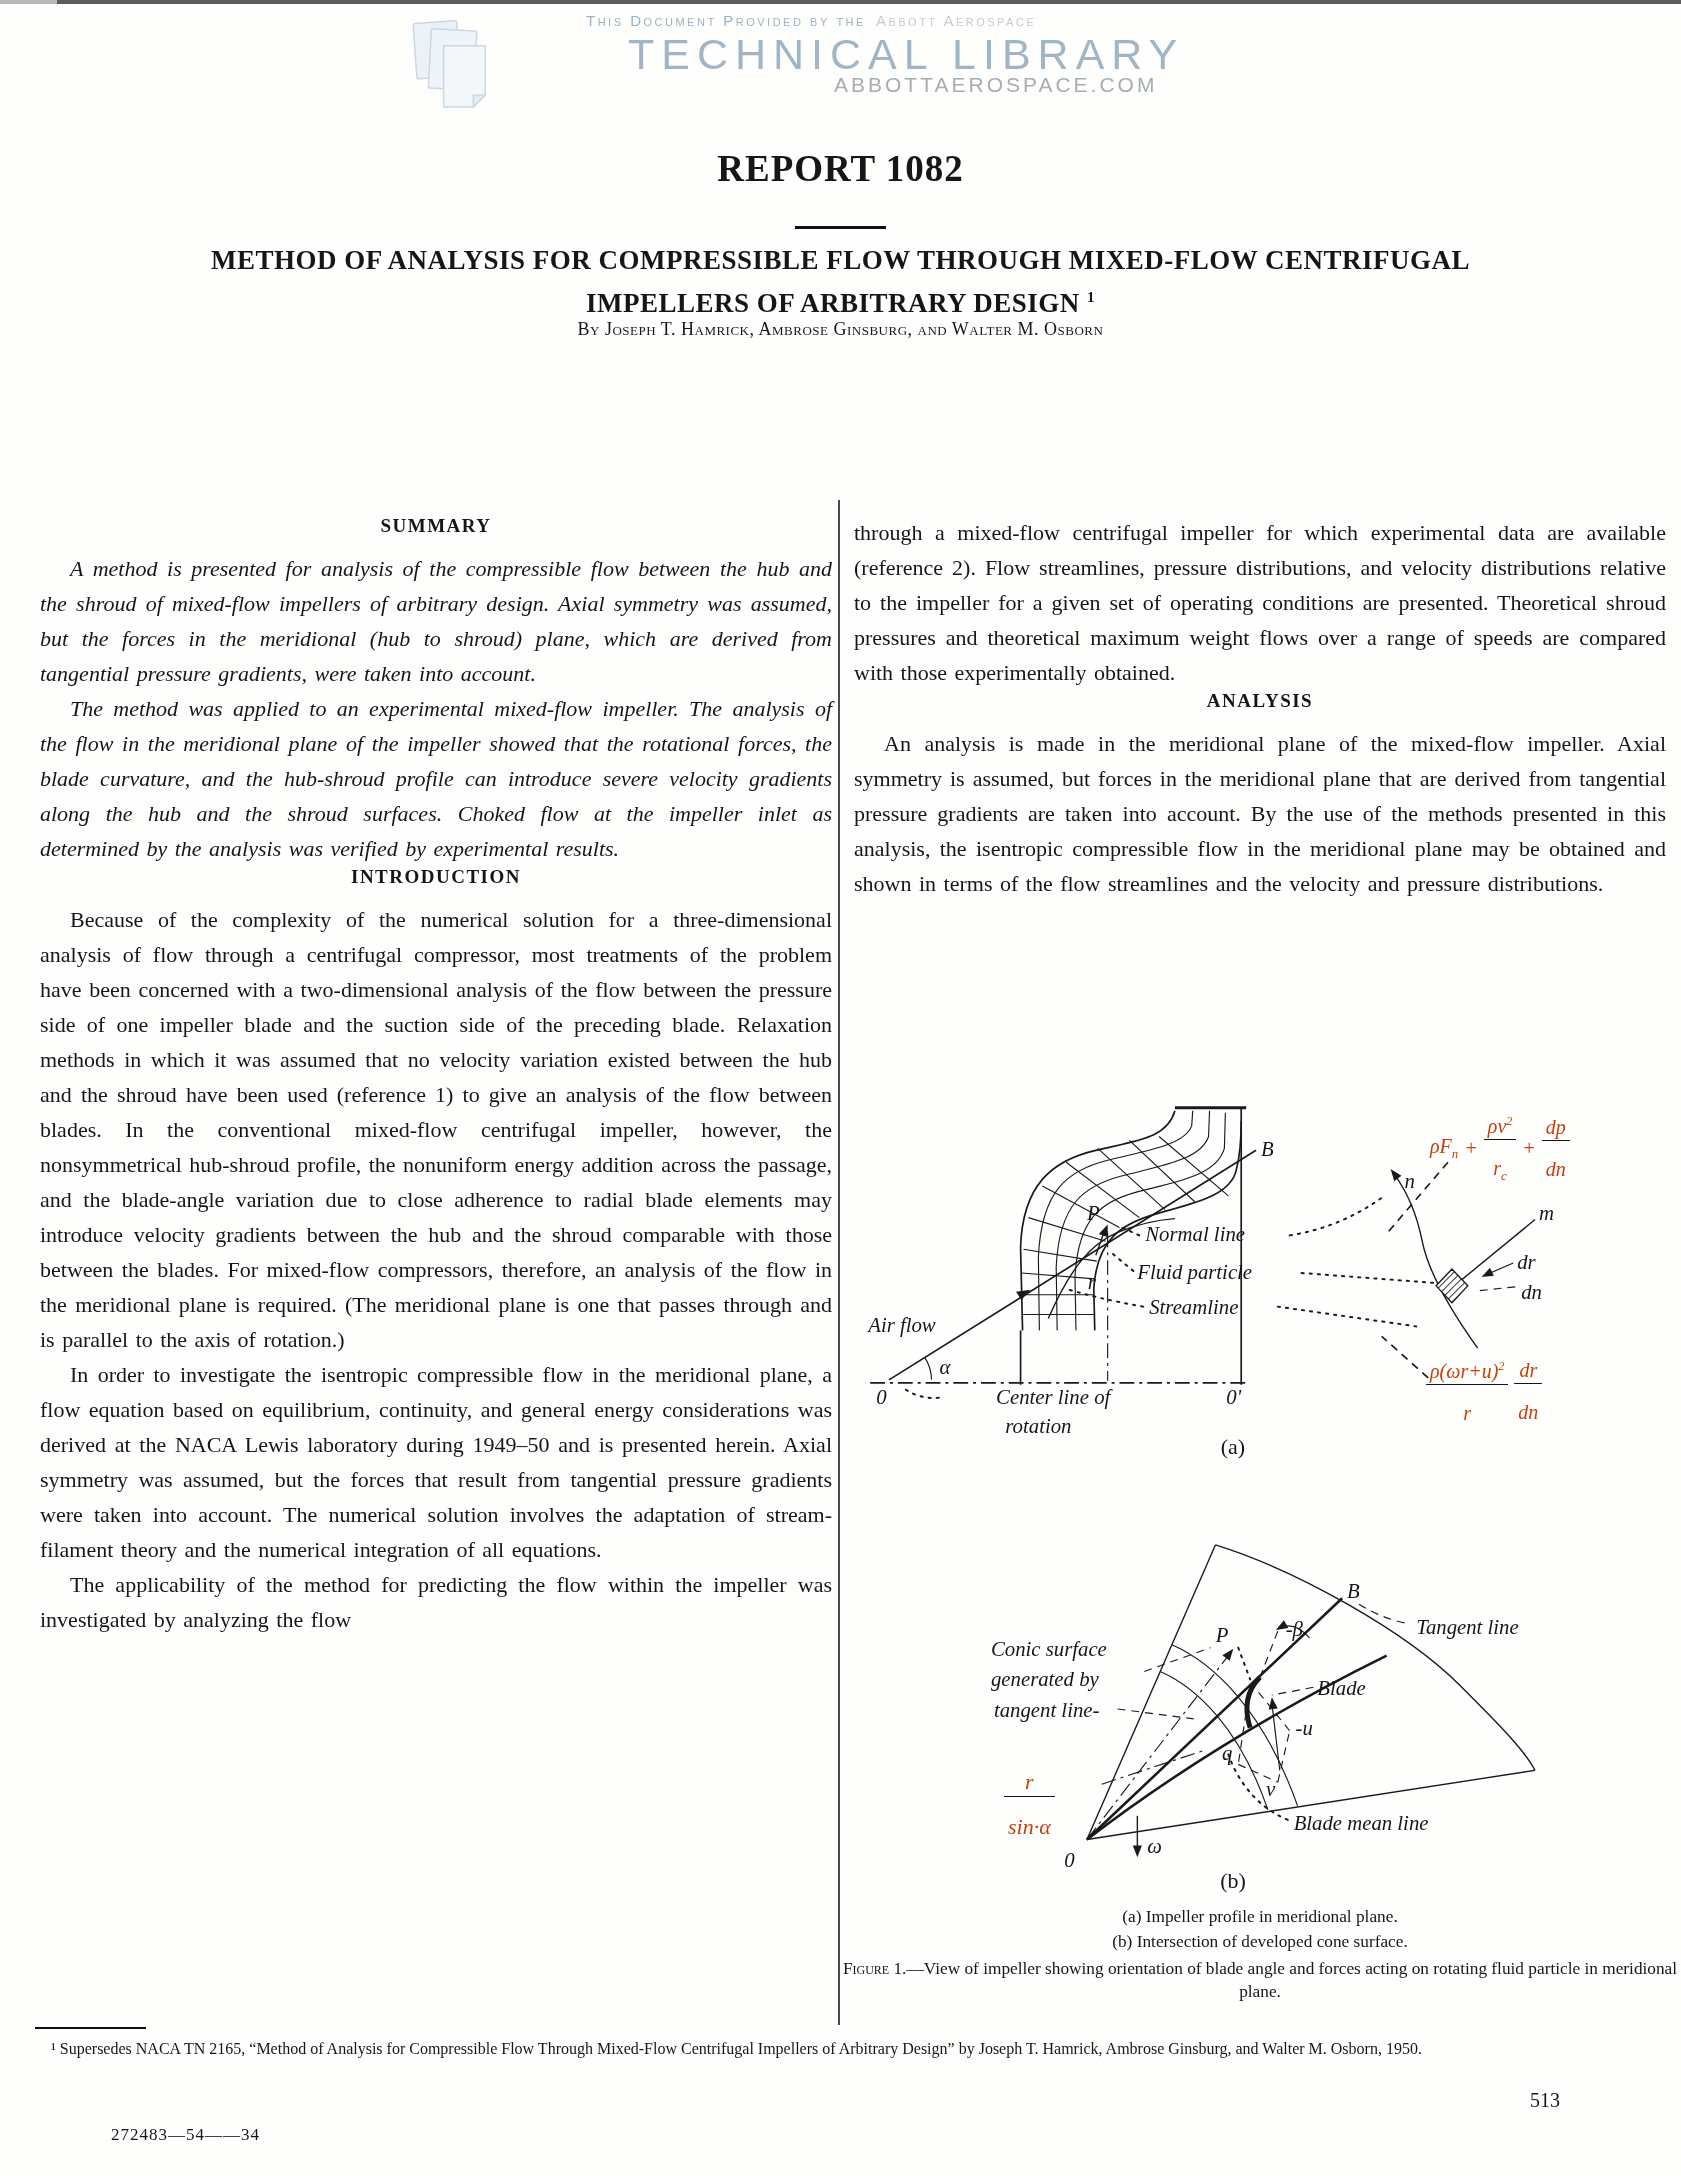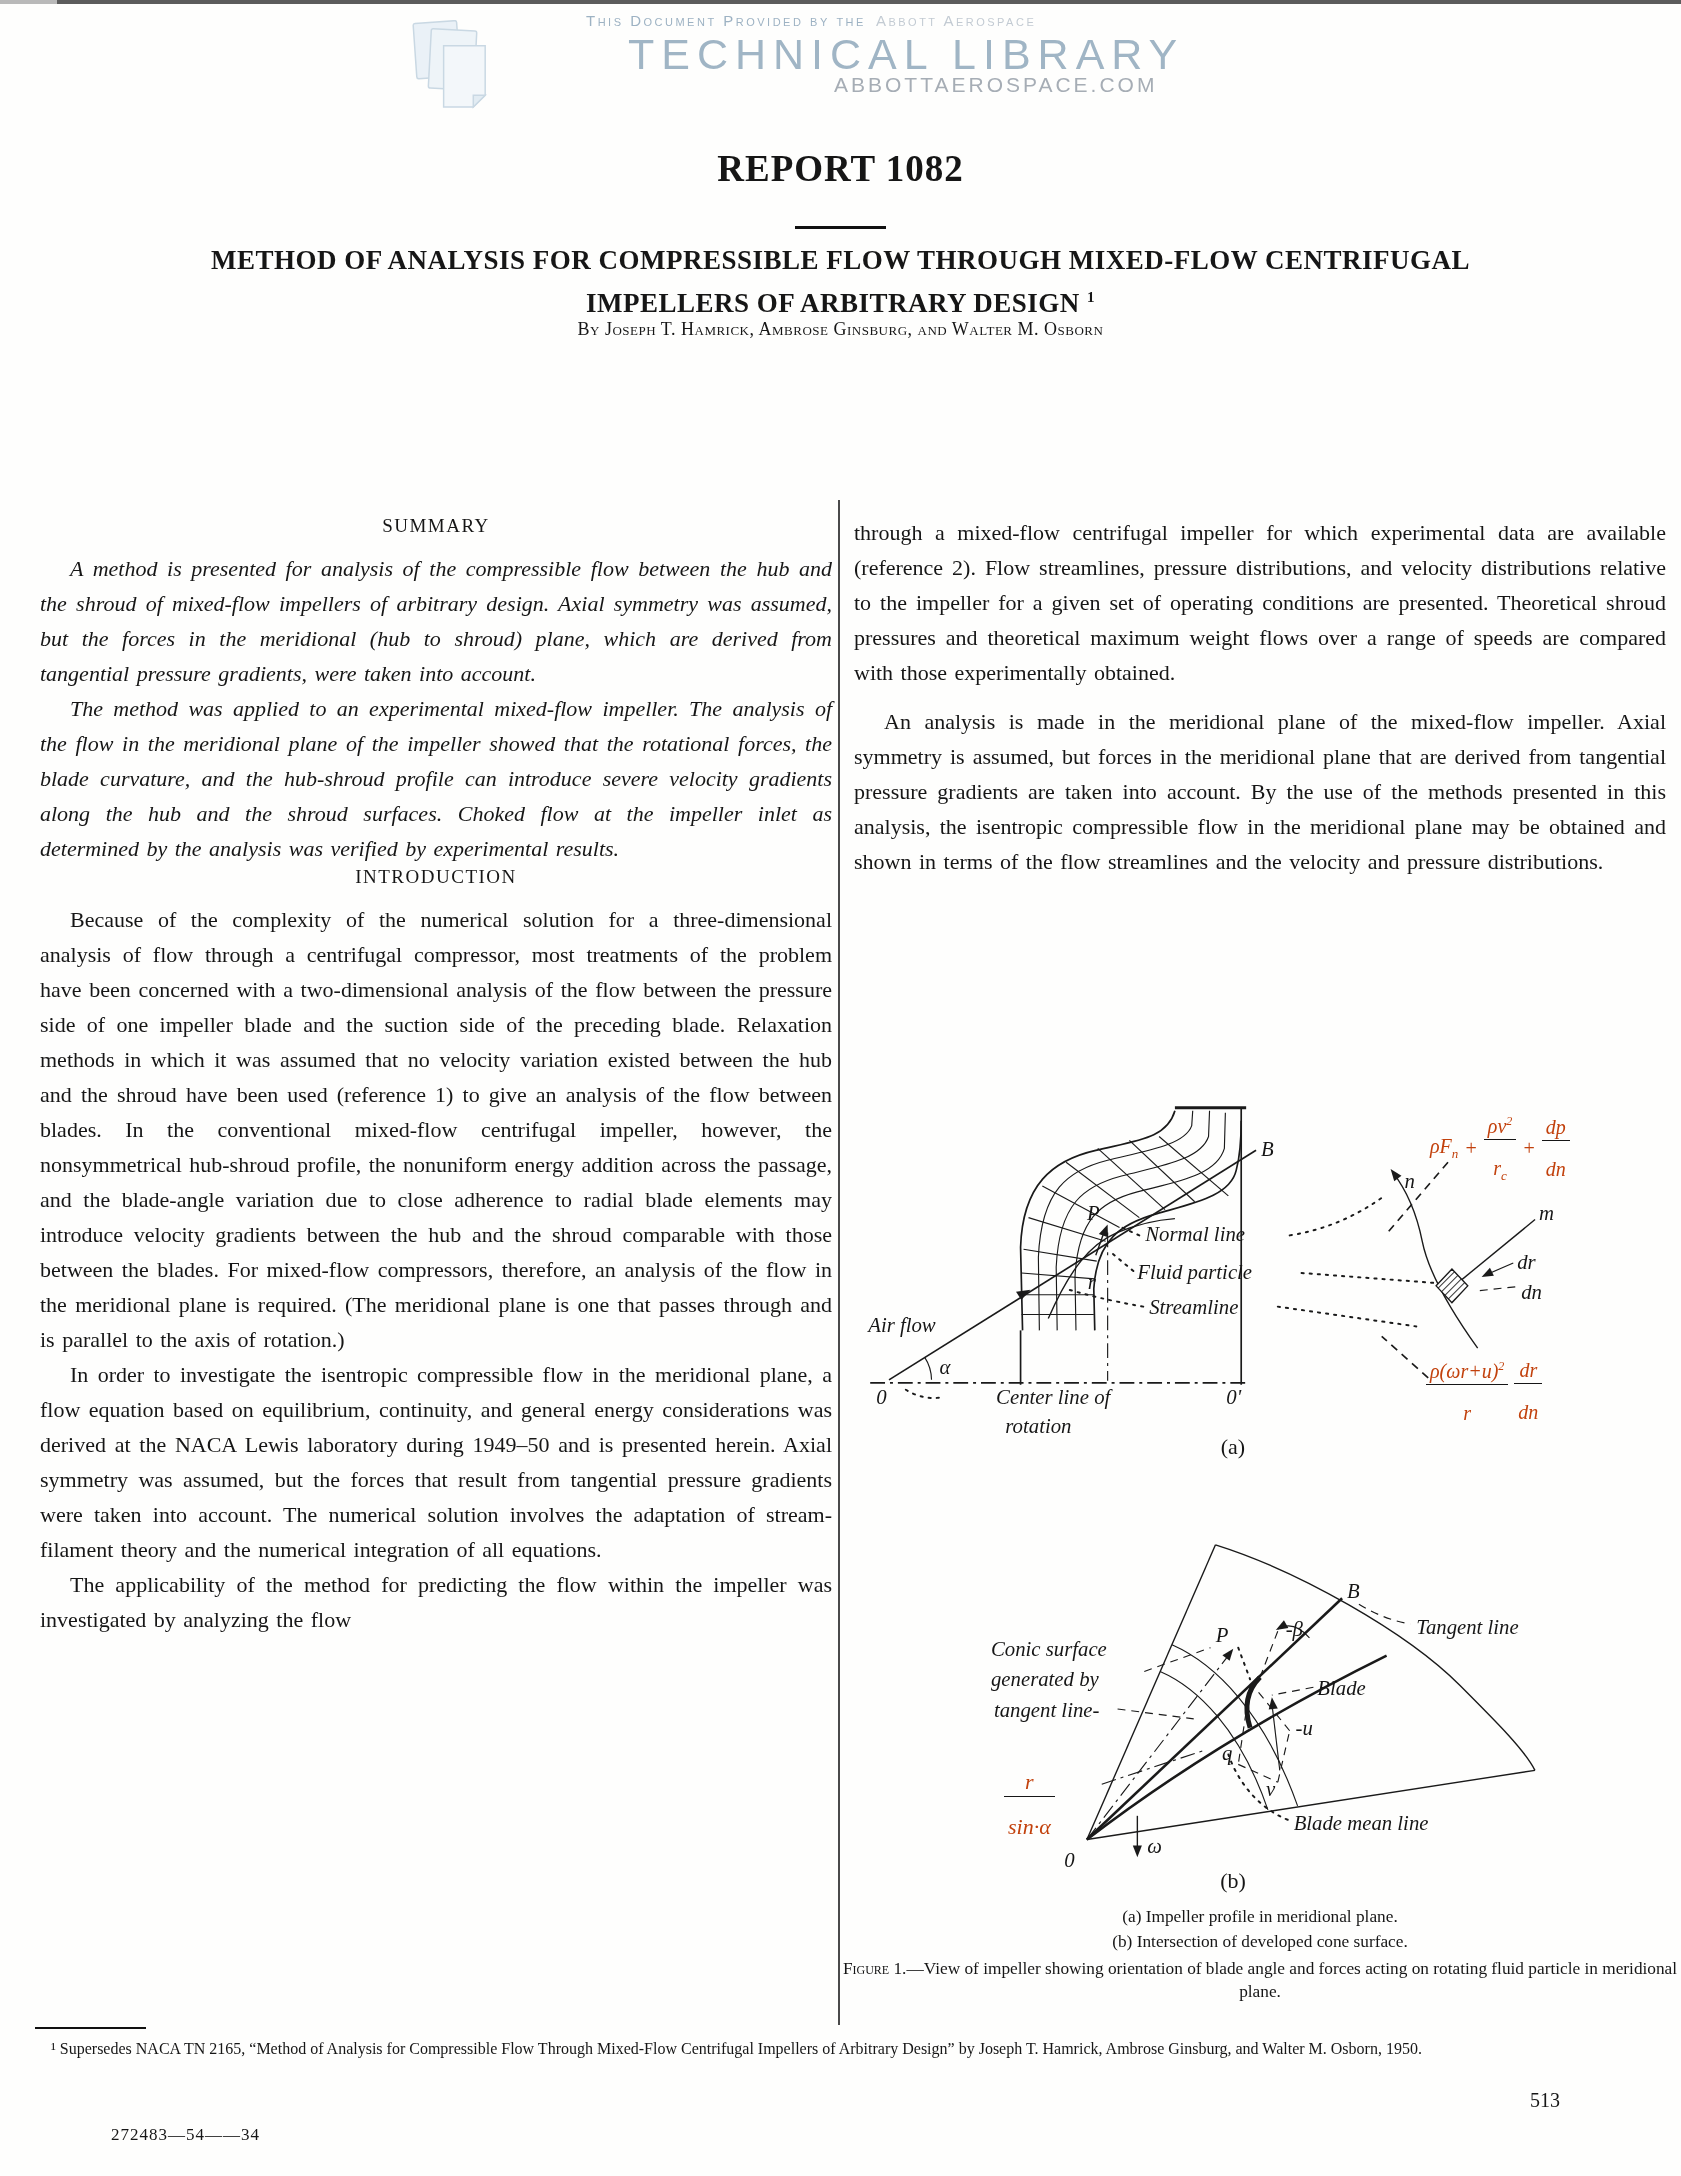--- a/index.html
+++ b/index.html
@@ -27,21 +27,21 @@
   .byline{position:absolute;top:319px;left:0;width:100%;text-align:center;
           font-size:18px;font-variant:small-caps;letter-spacing:0.5px;}
 
   
   .col-divider{position:absolute;left:838px;top:500px;height:1525px;width:2px;background:#4a4a4a;}
   .col-left{position:absolute;left:40px;top:515px;width:792px;}
   .col-right{position:absolute;left:854px;top:515px;width:812px;}
   p{margin:0;font-size:22px;line-height:35px;text-align:justify;text-indent:30px;word-spacing:2px;}
   p.noindent{text-indent:0;}
   .italic{font-style:italic;}
-  h3.sect{margin:0;text-align:center;font-size:19px;font-weight:normal;letter-spacing:1.5px;}
+  h3.sect{margin:0;text-align:center;font-size:19px;font-weight:bold;letter-spacing:1.5px;}
   .mt14{margin-top:14px;} .mt26{margin-top:26px;}
 
   
   .figure-wrap{position:absolute;left:0;top:571px;width:812px;height:941px;}
   .figure-wrap svg{position:absolute;left:0;}
   svg .ln{stroke:#1a1a1a;fill:none;stroke-width:1.7px;}
   svg .thin{stroke-width:1.15px;} svg .med{stroke-width:1.4px;} svg .bold{stroke-width:2.6px;} svg .xbold{stroke-width:3.2px;}
   svg .blade{stroke-width:5px;}
   svg .dashdot{stroke-dasharray:15 5 3 5;} svg .dash{stroke-dasharray:8 6;} svg .dots{stroke-dasharray:2.2 6;stroke-linecap:round;stroke-width:2px;}
   svg text{font-family:"Liberation Serif","DejaVu Serif",serif;font-style:italic;font-size:21px;fill:#161616;stroke:none;}
@@ -104,20 +104,21 @@
     <p class="italic mt14">A method is presented for analysis of the compressible flow between the hub and the shroud of mixed-flow impellers of arbitrary design.  Axial symmetry was assumed, but the forces in the meridional (hub to shroud) plane, which are derived from tangential pressure gradients, were taken into account.</p>
     <p class="italic">The method was applied to an experimental mixed-flow impeller.  The analysis of the flow in the meridional plane of the impeller showed that the rotational forces, the blade curvature, and the hub-shroud profile can introduce severe velocity gradients along the hub and the shroud surfaces.  Choked flow at the impeller inlet as determined by the analysis was verified by experimental results.</p>
     <h3 class="sect mt26">INTRODUCTION</h3>
     <p class="mt14">Because of the complexity of the numerical solution for a three-dimensional analysis of flow through a centrifugal compressor, most treatments of the problem have been concerned with a two-dimensional analysis of the flow between the pressure side of one impeller blade and the suction side of the preceding blade.  Relaxation methods in which it was assumed that no velocity variation existed between the hub and the shroud have been used (reference 1) to give an analysis of the flow between blades.  In the conventional mixed-flow centrifugal impeller, however, the nonsymmetrical hub-shroud profile, the nonuniform energy addition across the passage, and the blade-angle variation due to close adherence to radial blade elements may introduce velocity gradients between the hub and the shroud comparable with those between the blades.  For mixed-flow compressors, therefore, an analysis of the flow in the meridional plane is required.  (The meridional plane is one that passes through and is parallel to the axis of rotation.)</p>
     <p>In order to investigate the isentropic compressible flow in the meridional plane, a flow equation based on equilibrium, continuity, and general energy considerations was derived at the NACA Lewis laboratory during 1949–50 and is presented herein.  Axial symmetry was assumed, but the forces that result from tangential pressure gradients were taken into account.  The numerical solution involves the adaptation of stream-filament theory and the numerical integration of all equations.</p>
     <p>The applicability of the method for predicting the flow within the impeller was investigated by analyzing the flow</p>
   </div>
 
   <div class="col-right">
     <p class="noindent">through a mixed-flow centrifugal impeller for which experimental data are available (reference 2).  Flow streamlines, pressure distributions, and velocity distributions relative to the impeller for a given set of operating conditions are presented.  Theoretical shroud pressures and theoretical maximum weight flows over a range of speeds are compared with those experimentally obtained.</p>
+    <h3 class="sect mt26">ANALYSIS</h3>
     <p class="mt14">An analysis is made in the meridional plane of the mixed-flow impeller.  Axial symmetry is assumed, but forces in the meridional plane that are derived from tangential pressure gradients are taken into account.  By the use of the methods presented in this analysis, the isentropic compressible flow in the meridional plane may be obtained and shown in terms of the flow streamlines and the velocity and pressure distributions.</p>
 
     <div class="figure-wrap">
 
       <svg style="top:0" width="812" height="372" viewBox="862 1095 820 376">
         <defs>
           <pattern id="hatch" width="5" height="5" patternTransform="rotate(45)" patternUnits="userSpaceOnUse">
             <rect width="5" height="5" fill="#fff"></rect>
             <line x1="0" y1="0" x2="0" y2="5" stroke="#333" stroke-width="2"></line>
           </pattern>

